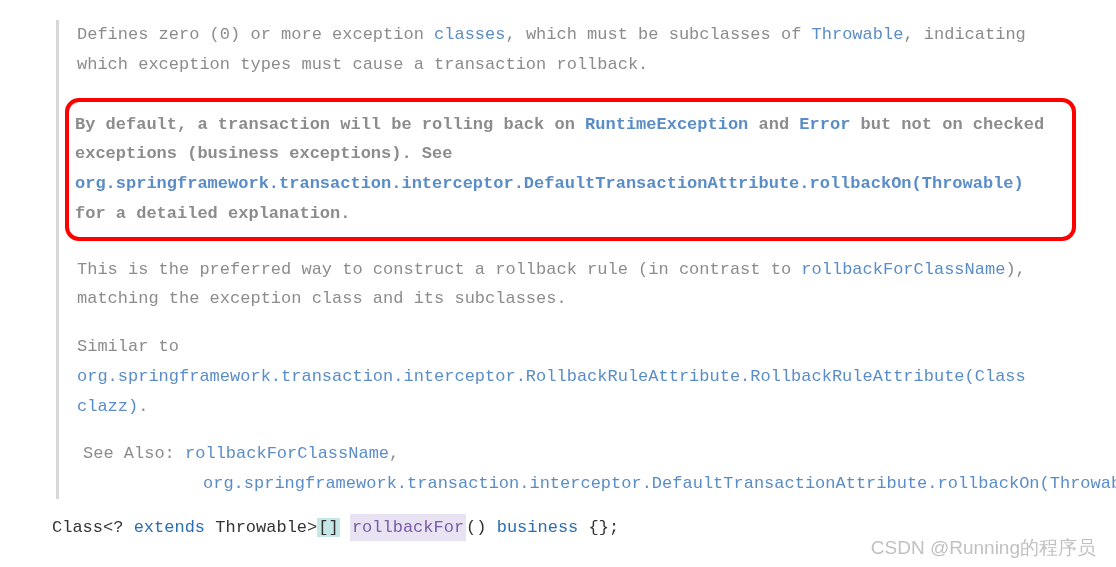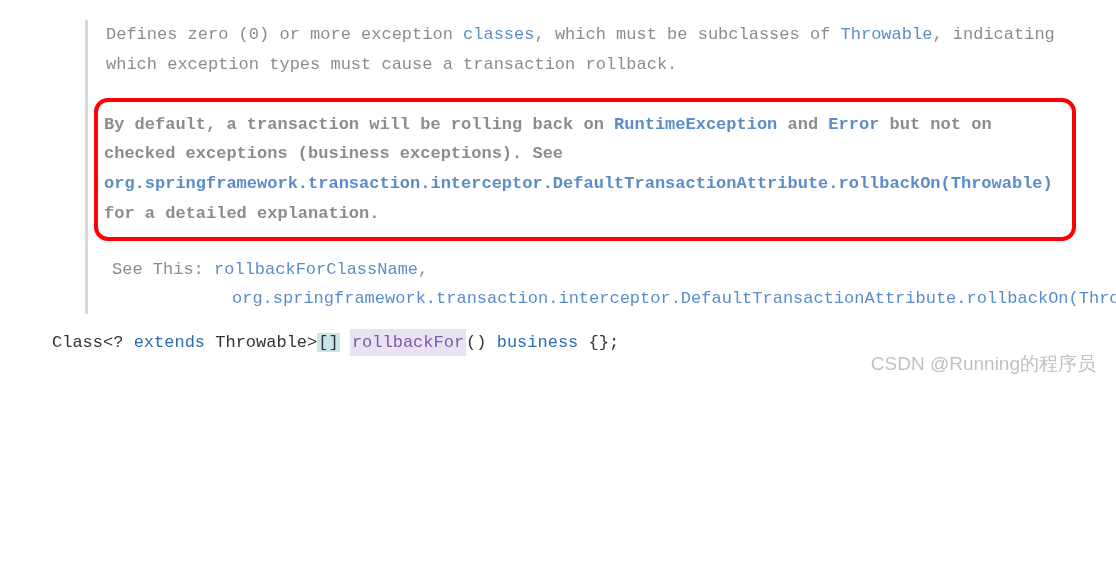--- a/index.html
+++ b/index.html
@@ -10,21 +10,21 @@
     body {
       font-family: 'Consolas', 'Monaco', 'Courier New', monospace;
       font-size: 17px;
       line-height: 1.75;
       background: #ffffff;
       padding: 20px 0 30px 0;
       position: relative;
     }
     .doc-container {
       border-left: 3px solid #d8d8d8;
-      margin-left: 85px;
+      margin-left: 56px;
       padding-left: 18px;
       padding-right: 40px;
     }
     .para {
       color: #8c8c8c;
       margin-bottom: 18px;
     }
     .link {
       color: #5a8dc7;
     }
@@ -85,24 +85,30 @@
   <div class="para">
     <span>Defines zero (0) or more exception </span><span class="link">classes</span><span>, which must be subclasses of </span><span class="link">Throwable</span><span>, indicating which exception types must cause a transaction rollback.</span>
   </div>
 
   <div class="highlight-box">
     <div class="para">
       <span>By default, a transaction will be rolling back on </span><span class="link">RuntimeException</span><span> and </span><span class="link">Error</span><span> but not on checked exceptions (business exceptions). See </span><span class="link">org.springframework.transaction.interceptor.DefaultTransactionAttribute.rollbackOn(Throwable)</span><span> for a detailed explanation.</span>
     </div>
   </div>
 
+  <div class="para">
+    <span>This is the preferred way to construct a rollback rule (in contrast to </span><span class="link">rollbackForClassName</span><span>), matching the exception class and its subclasses.</span>
+  </div>
 
+  <div class="para">
+    <span>Similar to </span><span class="link">org.springframework.transaction.interceptor.RollbackRuleAttribute.RollbackRuleAttribute(Class clazz)</span><span>.</span>
+  </div>
 
   <div class="see-also">
-    <span>See This: </span><span class="link">rollbackForClassName</span><span>,</span>
+    <span>See Also: </span><span class="link">rollbackForClassName</span><span>,</span>
     <div class="see-also-links">org.springframework.transaction.interceptor.DefaultTransactionAttribute.rollbackOn(Throwable)</div>
   </div>
 
 </div>
 
 <div class="bottom-row">
   <span>Class&lt;? </span><span class="kw">extends</span><span> Throwable&gt;</span><span class="bracket-hl">[]</span><span> </span><span class="method-hl">rollbackFor</span><span>() </span><span class="kw">business</span><span> {};</span>
 </div>
 
 <div class="watermark">CSDN @Running的程序员</div>

